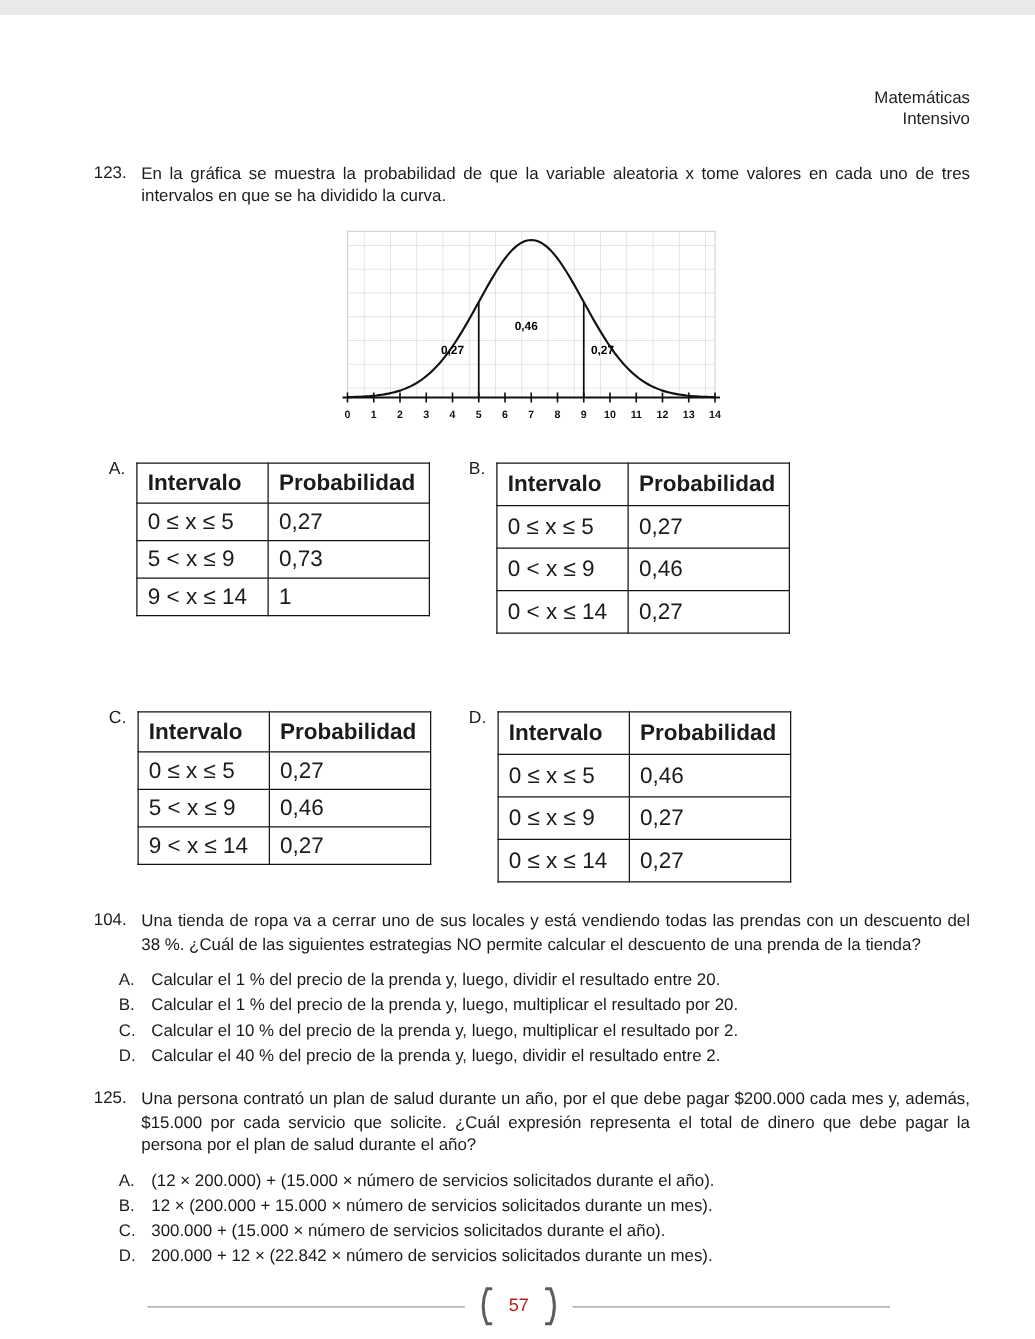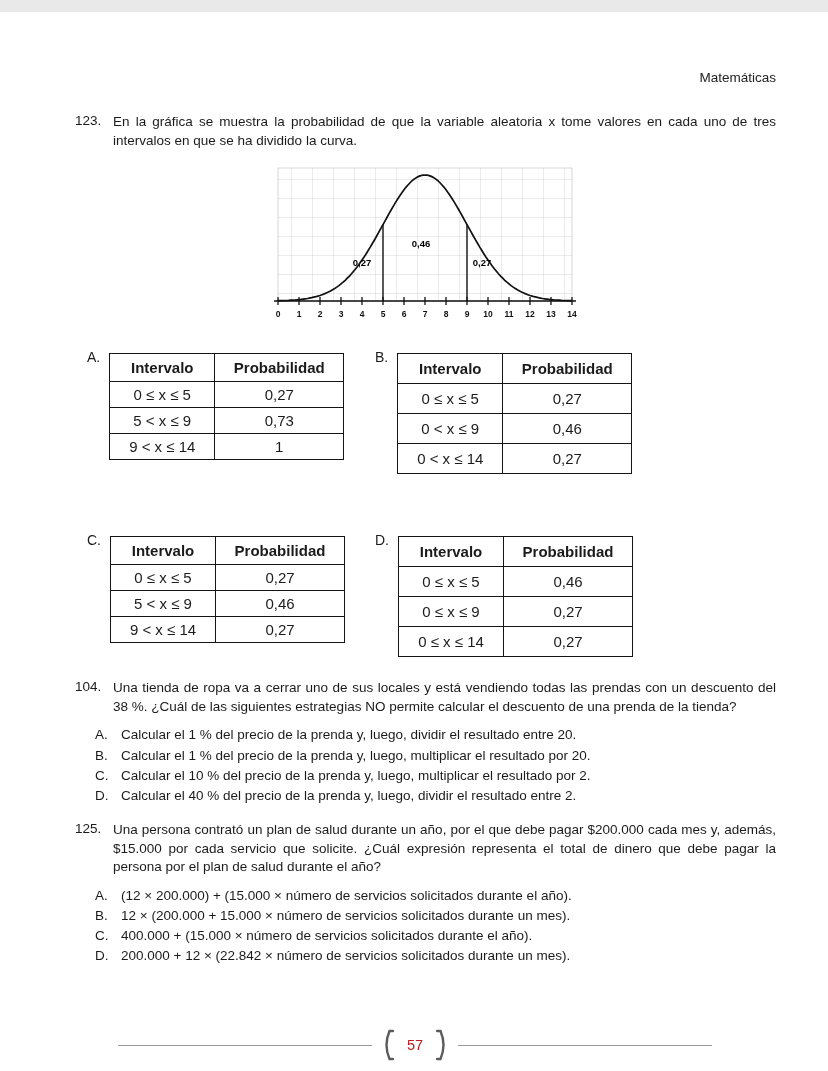--- a/index.html
+++ b/index.html
@@ -13,21 +13,21 @@
   .q-head{display:flex;}
   .q-num{flex:0 0 38px;font-size:13.5px;}
   .q-text{margin:0;flex:1;text-align:justify;line-height:1.38;}
   .graph-wrap{margin:10px auto 0 auto;width:312px;}
   .sub-question{margin:46px 0 0 25px;text-align:justify;line-height:1.38;}
   .tables-grid{display:grid;grid-template-columns:288px 1fr;row-gap:56px;margin:16px 0 0 12px;}
   .table-option{display:flex;align-items:flex-start;gap:9px;}
   .opt-letter{font-size:14px;padding-top:2px;}
   table.prob-table{border-collapse:collapse;margin-top:6px;}
   table.prob-table th,table.prob-table td{
-    border:1.6px solid #141414;text-align:center;font-size:15px;
+    border:1.6px solid #141414;text-align:left;font-size:18px;
     padding:4px 8px;min-width:88px;
   }
   table.prob-table th{font-weight:bold;padding:5px 8px;}
   table.prob-table th:last-child,table.prob-table td:last-child{min-width:112px;}
   table.prob-table.roomy th,table.prob-table.roomy td{padding:6px 8px;}
   .mc-options{margin:9px 0 0 20px;display:flex;flex-direction:column;gap:1px;}
   .mc-option{display:flex;line-height:1.42;}
   .mc-letter{flex:0 0 26px;}
   .mc-text{flex:1;}
   .q-gap{margin-top:22px;}
@@ -40,20 +40,21 @@
   .bracket{display:block;}
   svg text{font-family:"Liberation Sans",sans-serif;}
 </style>
 </head>
 <body>
 
 <div class="page">
 
   <div class="doc-header">
     <div>Matemáticas</div>
+    <div>Intensivo</div>
   </div>
 
   <section class="question">
     <div class="q-head">
       <span class="q-num">123.</span>
       <p class="q-text">En la gráfica se muestra la probabilidad de que la variable aleatoria x tome valores en cada uno de tres intervalos en que se ha dividido la curva.</p>
     </div>
 
     <div class="graph-wrap">
       <svg width="312" height="168" viewBox="0 0 312 168">
@@ -249,21 +250,21 @@
       <div class="mc-option">
         <span class="mc-letter">A.</span>
         <span class="mc-text">(12 × 200.000) + (15.000 × número de servicios solicitados durante el año).</span>
       </div>
       <div class="mc-option">
         <span class="mc-letter">B.</span>
         <span class="mc-text">12 × (200.000 + 15.000 × número de servicios solicitados durante un mes).</span>
       </div>
       <div class="mc-option">
         <span class="mc-letter">C.</span>
-        <span class="mc-text">400.000 + (15.000 × número de servicios solicitados durante el año).</span>
+        <span class="mc-text">300.000 + (15.000 × número de servicios solicitados durante el año).</span>
       </div>
       <div class="mc-option">
         <span class="mc-letter">D.</span>
         <span class="mc-text">200.000 + 12 × (22.842 × número de servicios solicitados durante un mes).</span>
       </div>
     </div>
   </section>
 
   <div class="footer">
     <div class="fline"></div>

